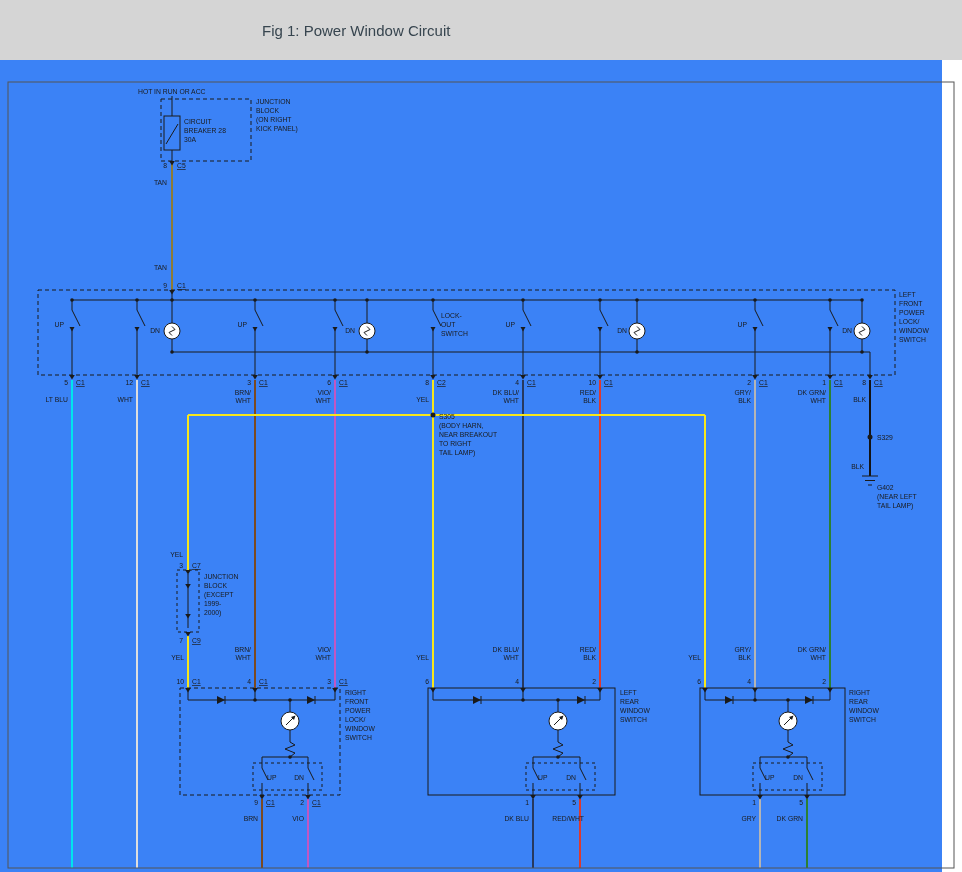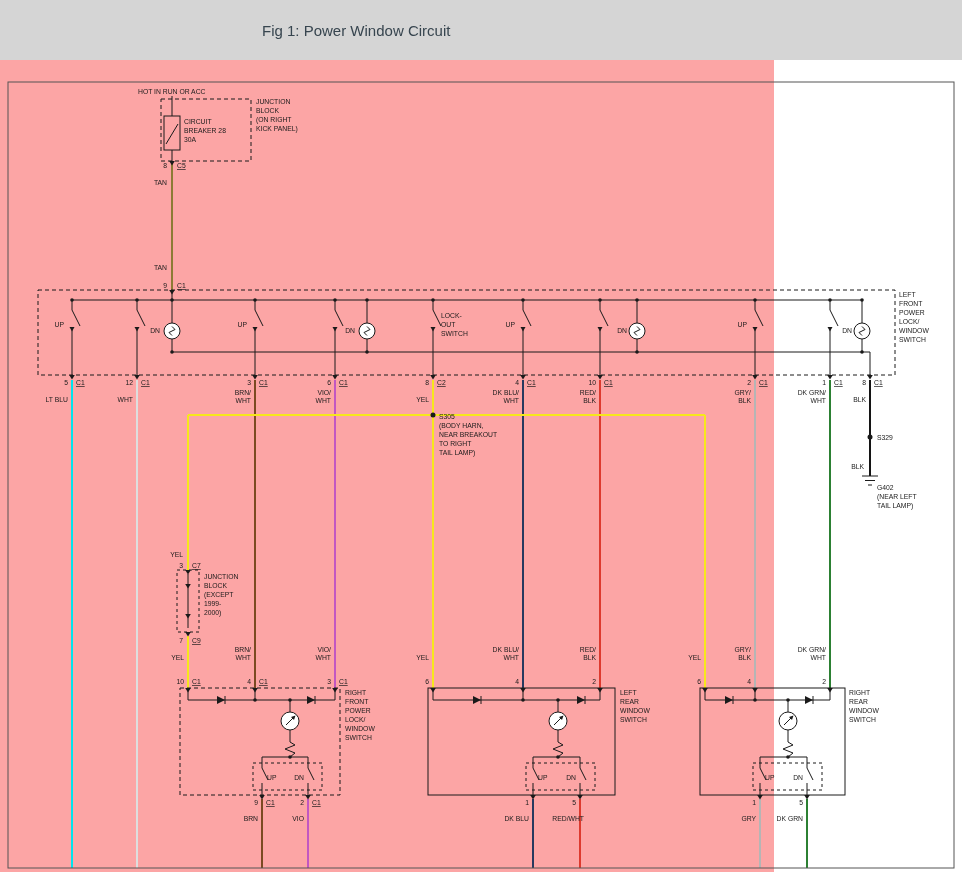--- a/index.html
+++ b/index.html
@@ -1,16 +1,16 @@
 <!DOCTYPE html>
 <html><head>
 <meta charset="utf-8">
 <style>
   html,body{margin:0;padding:0;background:#ffffff;}
-  .page{width:774px;height:872px;position:relative;font-family:"Liberation Sans",sans-serif;background:#fca5a5;}
+  .page{width:942px;height:872px;position:relative;font-family:"Liberation Sans",sans-serif;background:#3b82f6;}
   svg{display:block;}
   text{stroke:none;}
   .lbl{font-family:"Liberation Sans",sans-serif;font-size:6.8px;fill:#1a1a1a;}
   .conn{text-decoration:underline;}
   .hdr{font-family:"Liberation Sans",sans-serif;font-size:15px;fill:#37454f;}
   .k{fill:none;stroke-width:1;}
   .w{fill:none;stroke-width:2;}
   .dot{fill:#1a1a1a;stroke:none;}
   .dash{stroke-dasharray:4 3;}
   .dash2{stroke-dasharray:3 3;}

